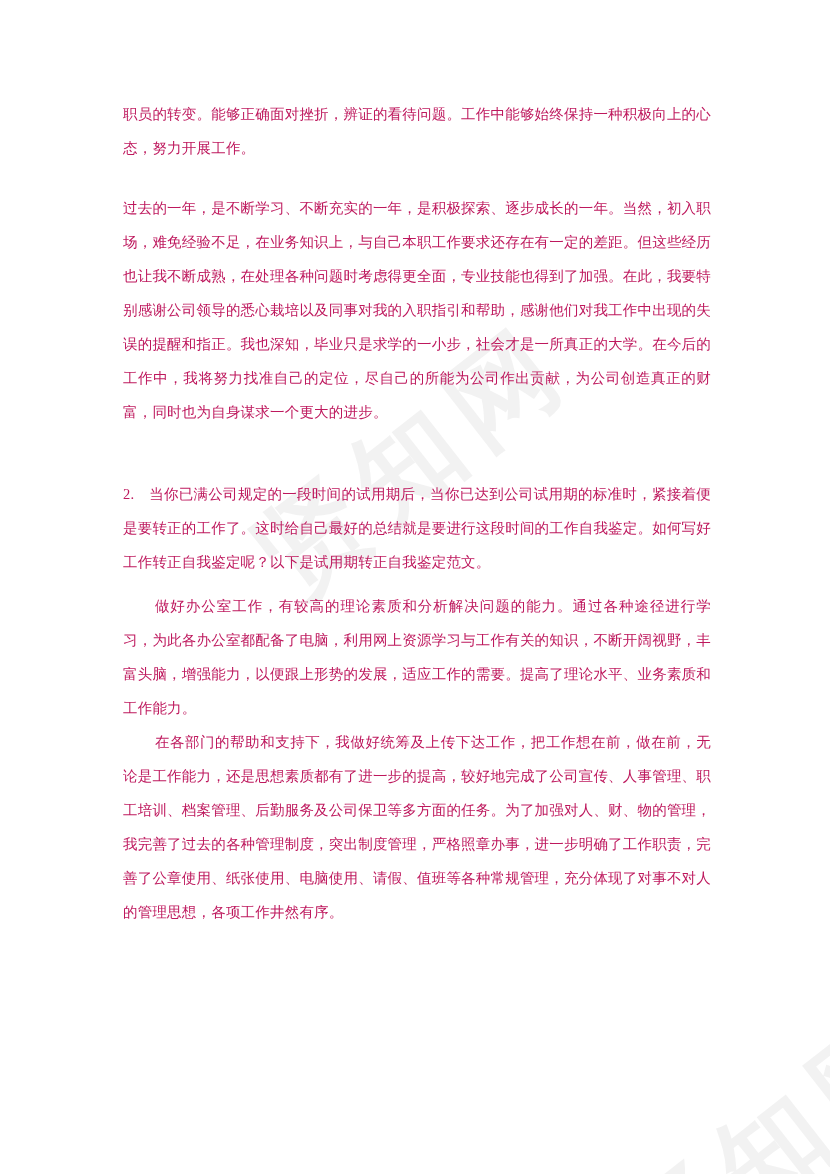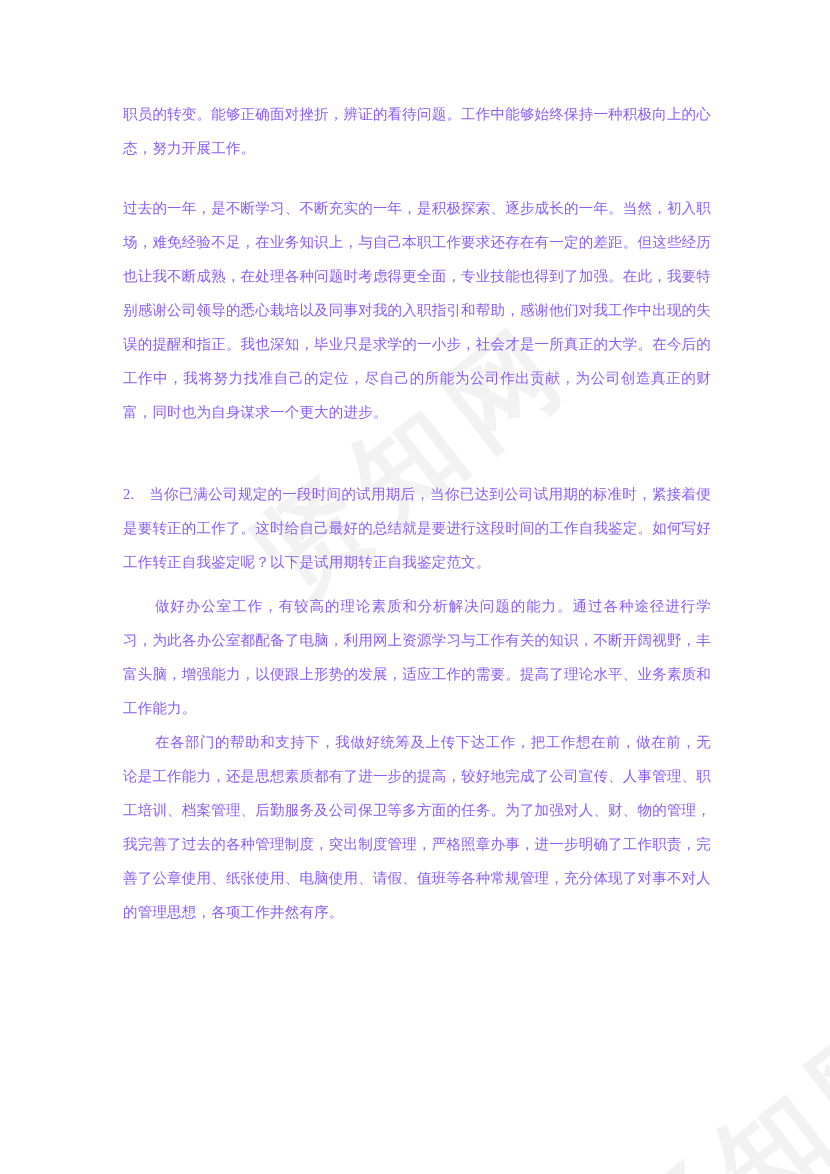--- a/index.html
+++ b/index.html
@@ -13,21 +13,21 @@
     height: 1174px;
     background: #ffffff;
     overflow: hidden;
     font-family: "Liberation Serif", "DejaVu Serif", serif;
   }
   .content {
     position: absolute;
     left: 123px;
     top: 97px;
     width: 588px;
-    color: #8b5cf6;
+    color: #be185d;
     font-size: 14.5px;
     line-height: 34px;
     letter-spacing: 0.2px;
     text-align: justify;
   }
   .para {
     margin: 0;
   }
   .gap-after-p1 { margin-bottom: 26px; }
   .gap-after-p2 { margin-bottom: 48px; font-family: Liberation Serif, serif; }

